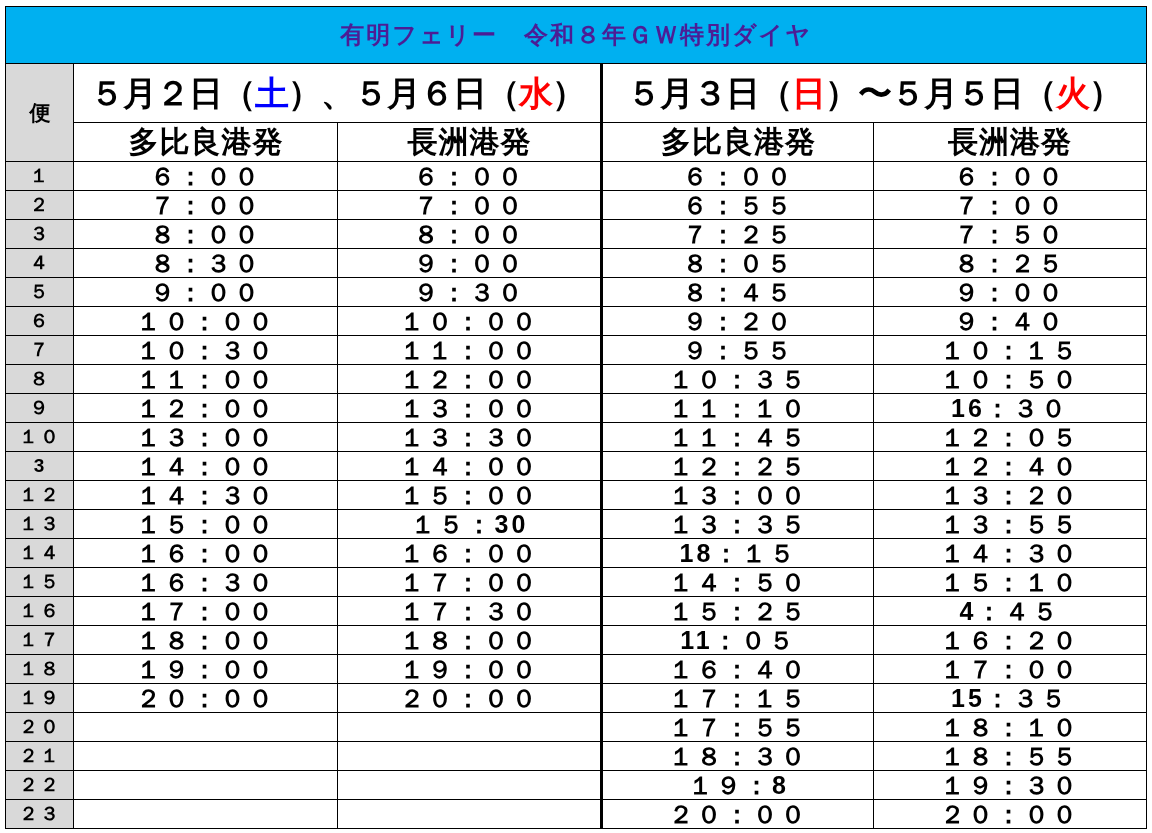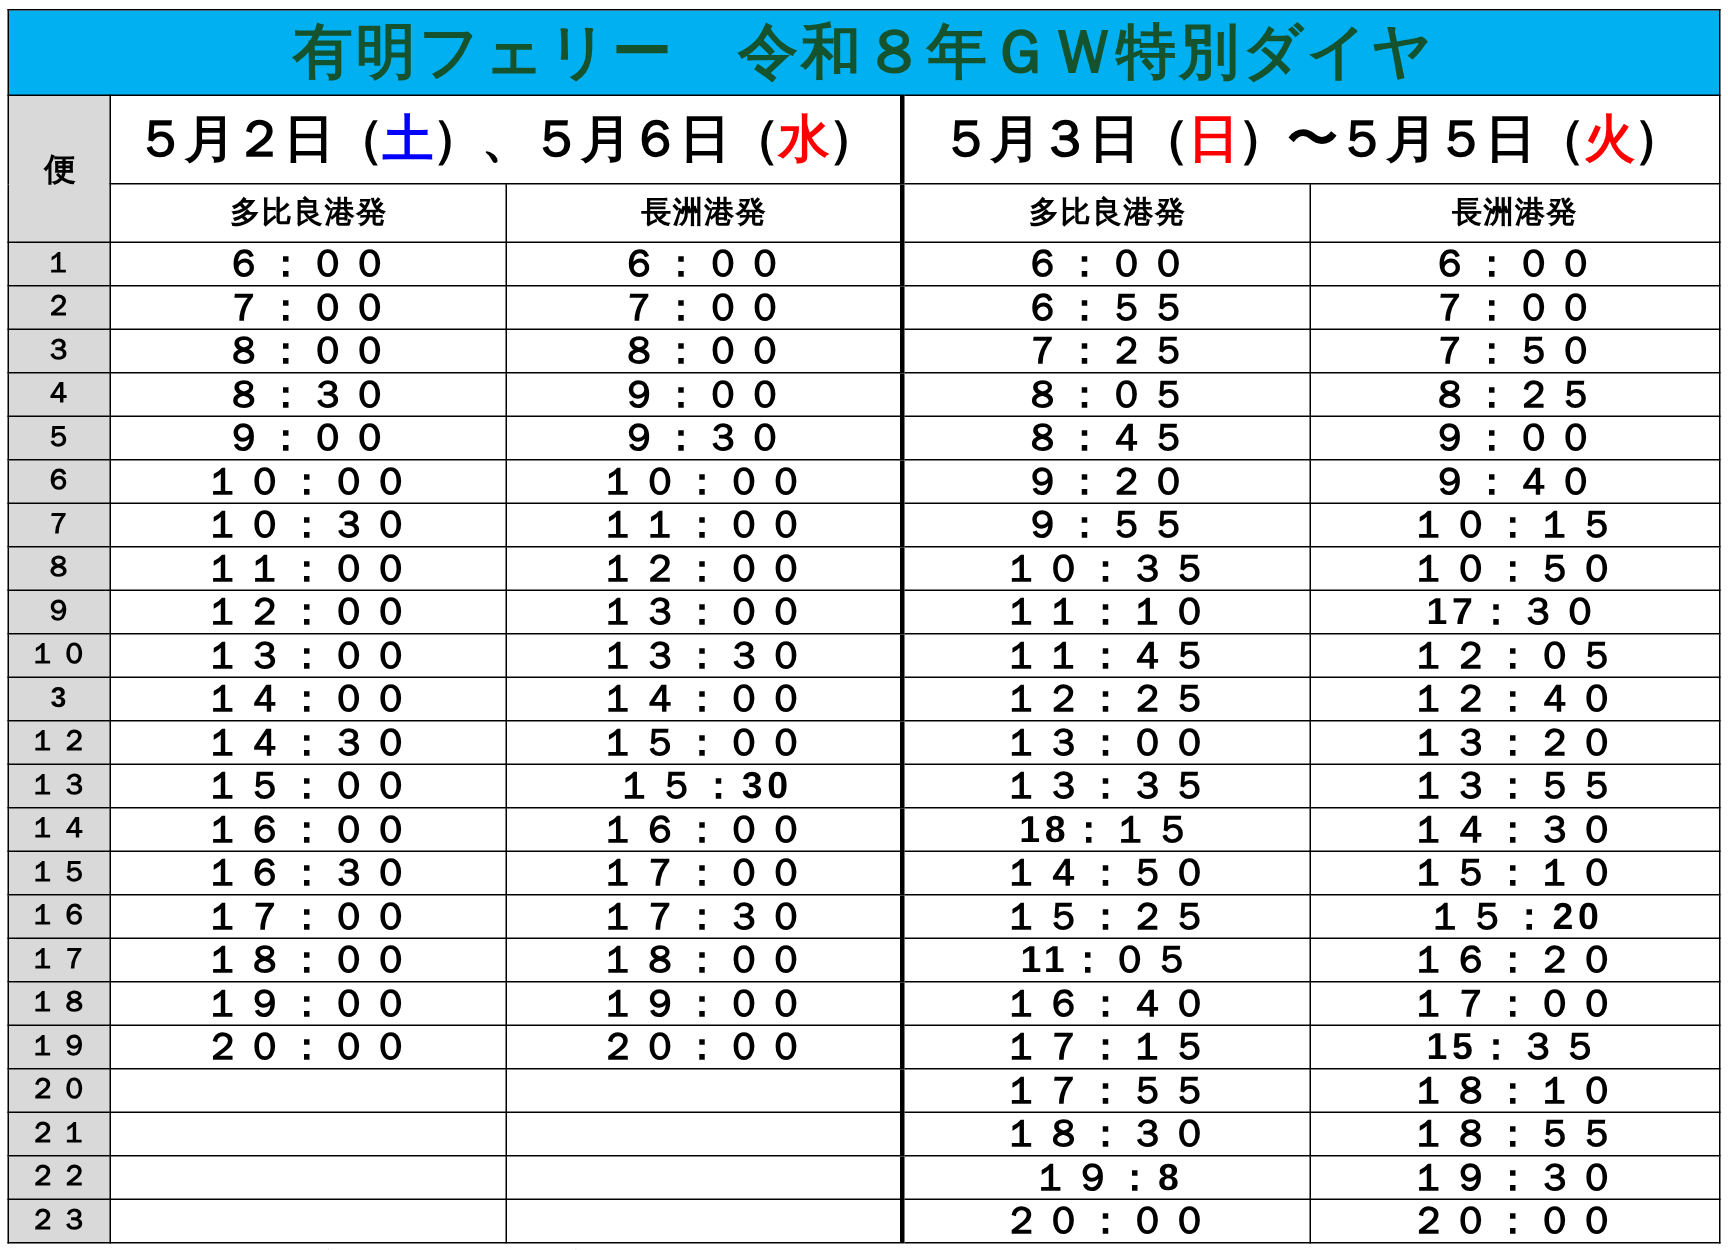--- a/index.html
+++ b/index.html
@@ -28,22 +28,22 @@
   table.timetable td, table.timetable th {
     border: 1px solid #000000;
     padding: 0;
     text-align: center;
     vertical-align: middle;
     background: #ffffff;
   }
   
   .title-cell {
     background: #00b0f0 !important;
-    color: #14532d;
-    font-size: 40px;
+    color: #4c1d95;
+    font-size: 24px;
     font-weight: bold;
     letter-spacing: 2px;
     height: 56px;
     line-height: 56px;
     white-space: nowrap;
   }
   
   .bin-cell {
     background: #d9d9d9 !important;
     font-size: 21px;
@@ -53,21 +53,21 @@
   .date-cell {
     font-size: 34px;
     font-weight: bold;
     height: 58px;
     line-height: 58px;
     white-space: nowrap;
     letter-spacing: -1px;
     margin-left: 40px;
   }
   .port-cell {
-    font-size: 20px;
+    font-size: 30px;
     font-weight: bold;
     height: 38px;
     line-height: 38px;
     letter-spacing: 1px;
   }
   .sat { color: #0000ff; }
   .sun { color: #ff0000; }
   .hol { color: #ff0000; }
   
   .num-cell {
@@ -178,21 +178,21 @@
           <td class="time-cell">１１：００</td>
           <td class="time-cell">１２：００</td>
           <td class="time-cell thick-left">１０：３５</td>
           <td class="time-cell">１０：５０</td>
         </tr>
       <tr>
           <td class="num-cell">９</td>
           <td class="time-cell">１２：００</td>
           <td class="time-cell">１３：００</td>
           <td class="time-cell thick-left">１１：１０</td>
-          <td class="time-cell">17：３０</td>
+          <td class="time-cell">16：３０</td>
         </tr>
       <tr>
           <td class="num-cell">１０</td>
           <td class="time-cell">１３：００</td>
           <td class="time-cell">１３：３０</td>
           <td class="time-cell thick-left">１１：４５</td>
           <td class="time-cell">１２：０５</td>
         </tr>
       <tr>
           <td class="num-cell">3</td>
@@ -227,21 +227,21 @@
           <td class="time-cell">１６：３０</td>
           <td class="time-cell">１７：００</td>
           <td class="time-cell thick-left">１４：５０</td>
           <td class="time-cell">１５：１０</td>
         </tr>
       <tr>
           <td class="num-cell">１６</td>
           <td class="time-cell">１７：００</td>
           <td class="time-cell">１７：３０</td>
           <td class="time-cell thick-left">１５：２５</td>
-          <td class="time-cell">１５：20</td>
+          <td class="time-cell">4：４５</td>
         </tr>
       <tr>
           <td class="num-cell">１７</td>
           <td class="time-cell">１８：００</td>
           <td class="time-cell">１８：００</td>
           <td class="time-cell thick-left">11：０５</td>
           <td class="time-cell">１６：２０</td>
         </tr>
       <tr>
           <td class="num-cell">１８</td>

